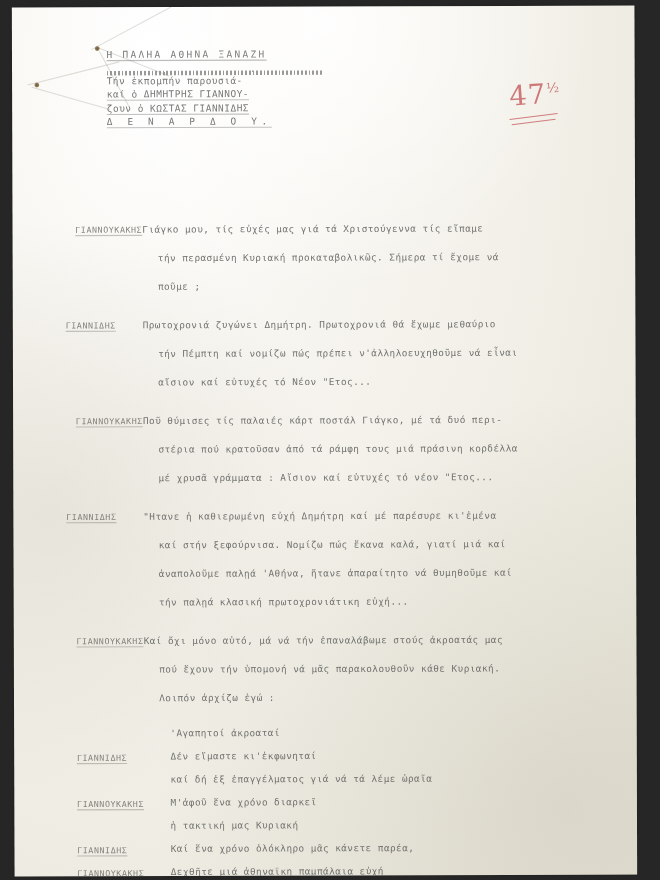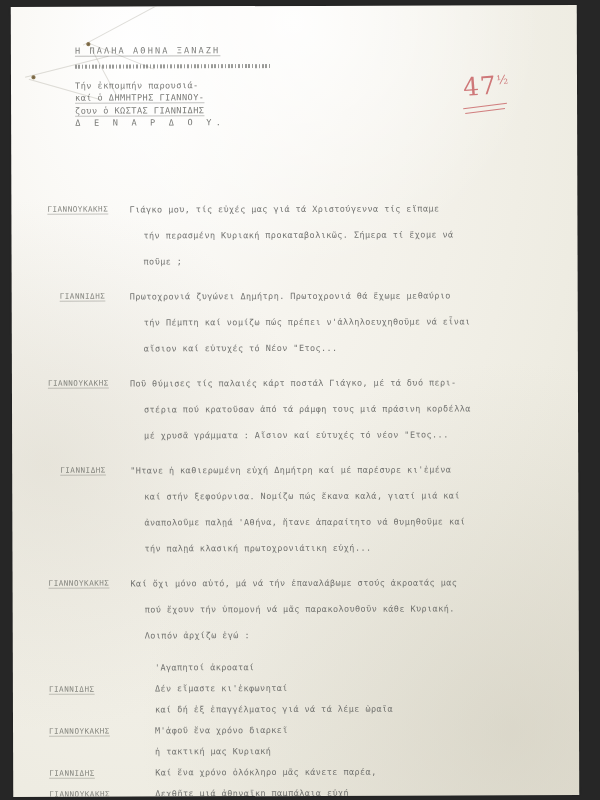--- a/index.html
+++ b/index.html
@@ -66,21 +66,21 @@
     width: 566px; height: 790px;
     color: #5d5e5c;
     font-size: 8.4px;
     line-height: 1;
     letter-spacing: .35px;
     
     opacity: .88;
   }
 
   
-  .hdr { position: absolute; left: 64px; top: 40px; width: 230px; }
+  .hdr { position: absolute; left: 86px; top: 40px; width: 230px; }
   .hdr-title {
     font-size: 8.6px;
     letter-spacing: 2.1px;
     color: #6c6d6a;
     text-decoration: underline;
     text-decoration-color: rgba(120,120,118,.55);
     text-underline-offset: 2px;
     white-space: nowrap;
   }
   .hdr-sub {
@@ -94,37 +94,37 @@
     margin-top: 9px;
     width: 196px;
     height: 4px;
     background:
       repeating-linear-gradient(90deg,
         #6f706d 0px, #6f706d 1.6px,
         rgba(0,0,0,0) 1.6px, rgba(0,0,0,0) 3.4px);
     opacity: .8;
   }
   .hdr-credit {
-    margin-top: 11px;
     font-size: 8.6px;
     letter-spacing: .45px;
     line-height: 1.5;
     color: #676865;
     width: 168px;
   }
   .hdr-credit .u {
     text-decoration: underline;
     text-decoration-color: rgba(120,120,118,.5);
     text-underline-offset: 2px;
   }
   .hdr-singer {
     margin-top: 1px;
     font-size: 8.6px;
     letter-spacing: 4.2px;
     color: #676865;
+    text-decoration: underline;
     text-decoration-color: rgba(120,120,118,.5);
     text-underline-offset: 2px;
   }
 
   
   .redmark {
     position: absolute;
     left: 452px;
     top: 68px;
     color: #c0484c;
@@ -160,21 +160,21 @@
   }
   .row {
     display: flex;
     align-items: flex-start;
     line-height: 26px;
     min-height: 26px;
   }
   .spk {
     width: 118px;
     flex: 0 0 118px;
-    padding-left: 36px;
+    padding-left: 57px;
     box-sizing: border-box;
     font-size: 7.6px;
     letter-spacing: .5px;
     color: #74756f;
     text-decoration: underline;
     text-decoration-color: rgba(128,128,122,.5);
     text-underline-offset: 2px;
     white-space: nowrap;
   }
   .spk.narrow { padding-left: 48px; }

